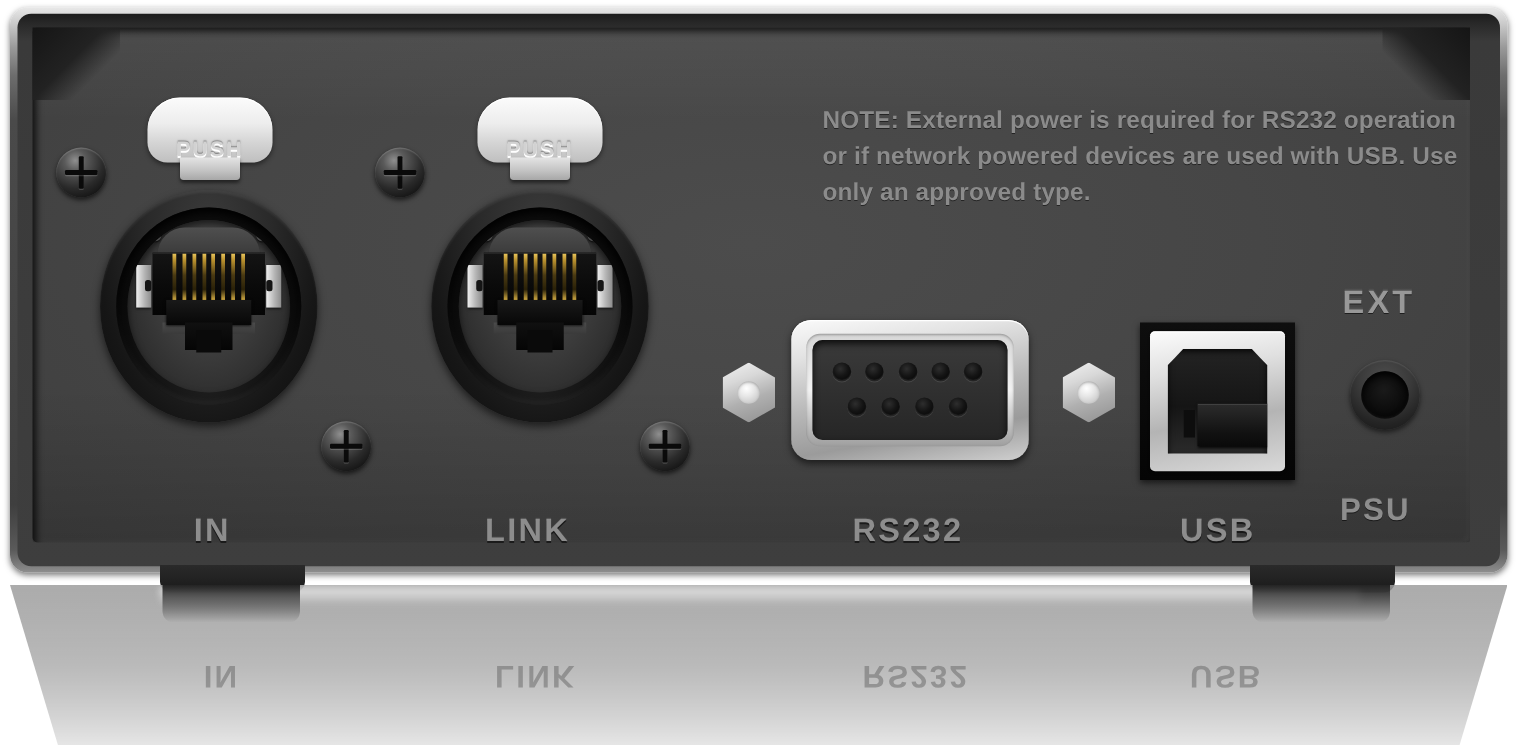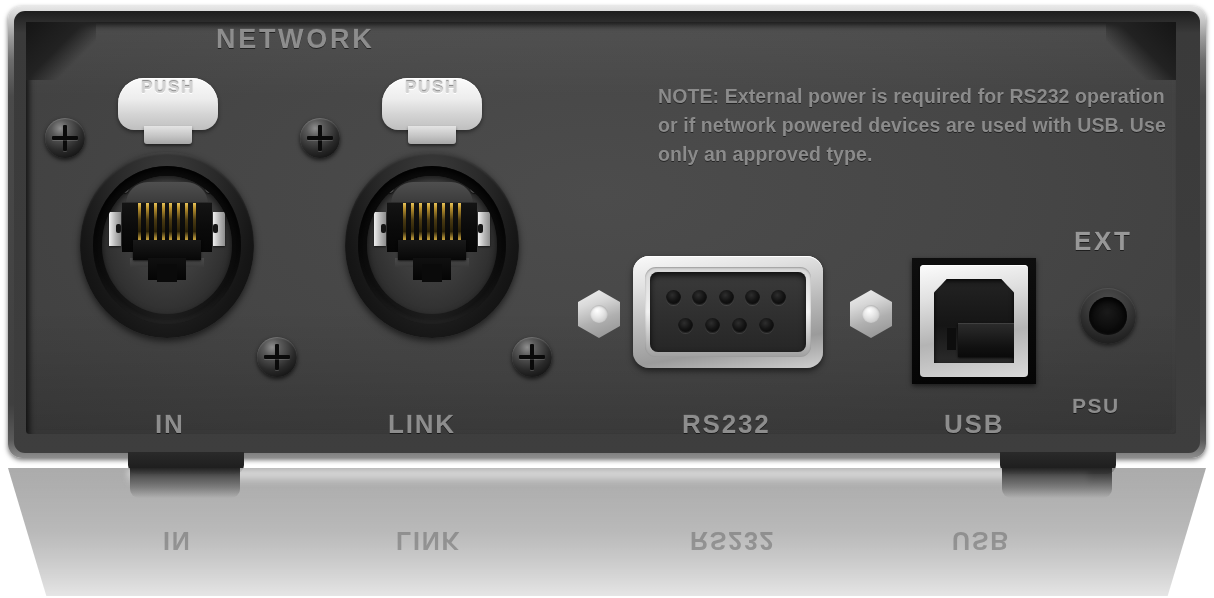--- a/index.html
+++ b/index.html
@@ -67,21 +67,21 @@
     color:#8b8b8b; font-size:19.5px; line-height:29px; letter-spacing:.005em;
     text-shadow:0 1px 0 rgba(0,0,0,.5);
     user-select:none;
     font-weight:bold;
   }
   .port-lbl{ font-size:26px; font-weight:700; letter-spacing:.07em; color:#8d8d8d; }
   #t-in   { left:155px; top:409px; }
   #t-link { left:388px; top:409px; }
   #t-rs232{ left:682px; top:409px; }
   #t-usb  { left:944px; top:409px; }
-  #t-psu  { left:1072px; top:394px; font-size:21px;}
+  #t-psu  { left:1072px; top:394px; font-size:25px;}
   #t-ext  { left:1074px; top:226px; font-size:26px; font-weight:700; letter-spacing:.10em; color:#989898;}
 
   
   .ether{ position:absolute; width:174px; height:210px; }
   #ether-in  { left:80px;  top:140px; }
   #ether-link{ left:345px; top:140px; }
 
   .ether .ring-outer{
     position:absolute; left:0; top:12px; width:174px; height:186px;
     border-radius:50%;
@@ -176,21 +176,21 @@
   .push{
     position:absolute; width:100px; height:66px; z-index:6;
   }
   #push-in  { left:118px; top:78px; }
   #push-link{ left:382px; top:78px; }
   .push .cap{
     position:absolute; left:0; top:0; width:100px; height:52px;
     border-radius:26px 26px 16px 16px;
     background:linear-gradient(180deg,#fbfbfb 0%,#ededed 40%,#d4d4d4 70%,#bfbfbf 100%);
     box-shadow:0 2px 4px rgba(0,0,0,.45), inset 0 1px 0 #fff;
-    display:flex; align-items:flex-start; justify-content:center;
+    display:flex; align-items:flex-end; justify-content:center;
   }
   .push .cap span{
     font-size:17px; font-weight:700; letter-spacing:.10em;
     color:#d2d2d2;
     text-shadow:0 1px 0 #ffffff, 0 -1px 1px rgba(120,120,120,.9);
     user-select:none;
   }
   .push .stem{
     position:absolute; left:26px; top:48px; width:48px; height:18px;
     background:linear-gradient(180deg,#e4e4e4,#c2c2c2 60%,#a7a7a7);
@@ -348,21 +348,20 @@
 
   <div class="chassis">
     <div class="chassis-inner"></div>
   </div>
 
   <div class="faceplate"></div>
   <div class="fp-bevel"></div>
   <div class="corner-tl"></div>
   <div class="corner-tr"></div>
 
-  <div class="lbl" id="t-network">NETWORK</div>
 
   <div class="note">NOTE: External power is required for RS232 operation or if network powered devices are used with USB. Use only an approved type.</div>
 
   <div class="ether" id="ether-in">
     <div class="ring-outer"></div>
     <div class="ring-mid"></div>
     <div class="ring-in">
       <div class="arch"></div>
       <div class="rj45">
         <div class="body"></div>

